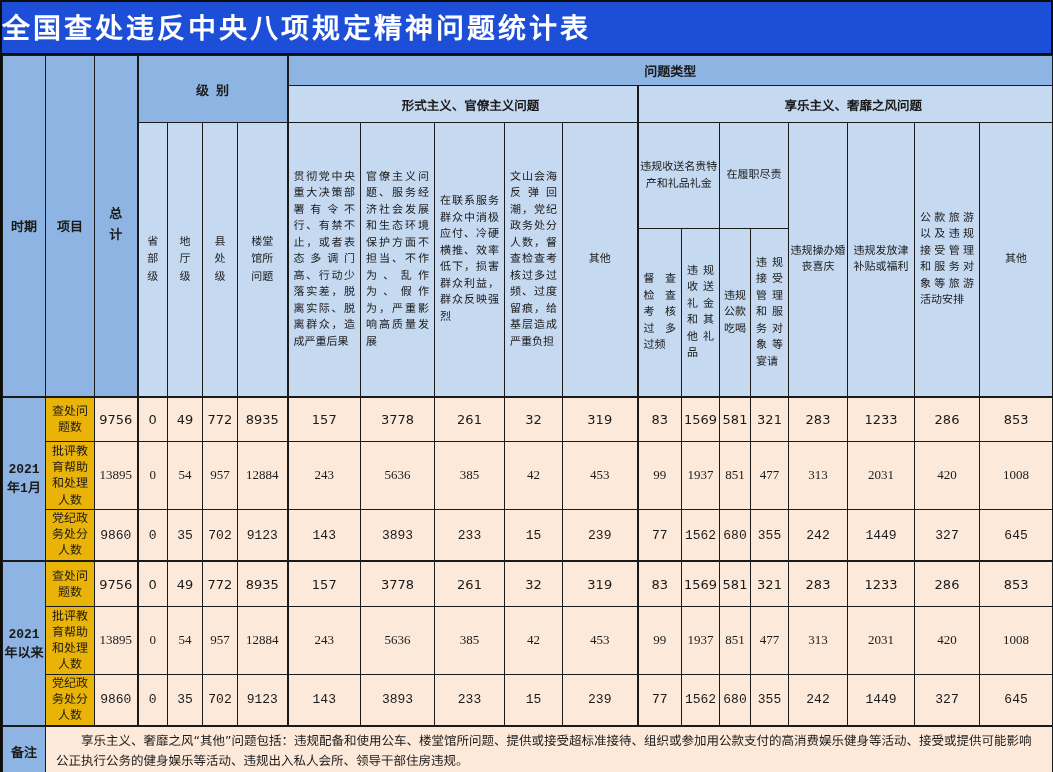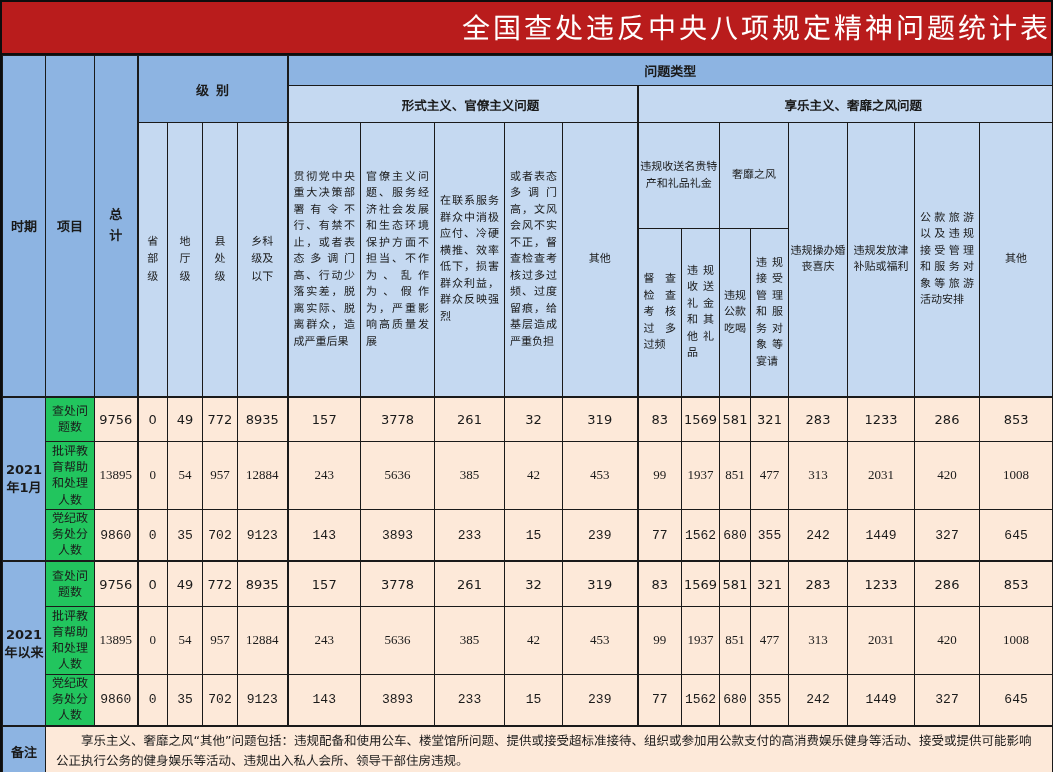--- a/index.html
+++ b/index.html
@@ -3,35 +3,35 @@
 <meta charset="utf-8">
 <style>
   html,body{margin:0;padding:0;background:#ffffff;}
   .frame{
     width:1053px; box-sizing:border-box;
     border:2px solid #0d0d0d;
     font-family:"DejaVu Sans",sans-serif;
     color:#1a1a1a;
   }
   .title-bar{
-    background:#b91c1c; color:#ffffff;
-    text-align:right; font-weight:normal;
+    background:#1d4ed8; color:#ffffff;
+    text-align:left; font-weight:bold;
     font-size:28px; letter-spacing:3px;
     padding:4px 0 7px; border-bottom:2px solid #0d0d0d;
   }
   table{border-collapse:collapse; table-layout:fixed; width:100%;}
   td{
     border:1px solid #1a1a1a; text-align:center; vertical-align:middle;
     padding:1px; overflow:hidden; word-break:break-all;
   }
   
-  .mb{background:#8DB4E2; font-weight:bold; font-size:13px;}        
+  .mb{background:#8DB4E2; font-weight:bold; font-size:13px;font-family:Liberation Mono, monospace;}        
   .bar{background:#C5D9F1; font-weight:bold; font-size:12.5px;padding-left:17px;}     
   .lb{background:#C5D9F1; font-size:11px; line-height:1.5;}         
-  .rl{background:#22c55e; font-size:12px; line-height:1.35;}        
+  .rl{background:#eab308; font-size:12px; line-height:1.35;}        
   .d{background:#FDE9D9; font-size:13px;}                           
   .just{text-align:justify; text-justify:inter-ideograph; padding:3px 5px;font-family:Liberation Mono, monospace;}
   .stack{display:inline-block; width:1.15em; line-height:1.6;}
   .stack2{display:inline-block; width:2.3em; line-height:1.6;}
   .sp{letter-spacing:7px; text-indent:7px;}
   .bR2{border-right-width:2px;}
   tr.t2 td{border-top-width:2px;}
   tr.hr1{height:30px;} tr.hr2{height:37px;} tr.hr3{height:106px;} tr.hr4{height:168px;}
   tr.dA{height:45px;} tr.dB{height:66px;font-family:Liberation Serif, serif;} tr.dC{height:46px;font-family:Liberation Mono, monospace;}
   tr.rr{height:50px;}
@@ -81,28 +81,28 @@
 
     <tr class="hr2">
       <td class="bar bR2" colspan="5">形式主义、官僚主义问题</td>
       <td class="bar" colspan="8">享乐主义、奢靡之风问题</td>
     </tr>
 
     <tr class="hr3">
       <td class="lb" rowspan="2"><span class="stack">省部级</span></td>
       <td class="lb" rowspan="2"><span class="stack">地厅级</span></td>
       <td class="lb" rowspan="2"><span class="stack">县处级</span></td>
-      <td class="lb bR2" rowspan="2"><span class="stack2">乡科级及以下</span></td>
+      <td class="lb bR2" rowspan="2"><span class="stack2">楼堂馆所问题</span></td>
       <td class="lb just" rowspan="2">贯彻党中央重大决策部署有令不行、有禁不止，或者表态多调门高、行动少落实差，脱离实际、脱离群众，造成严重后果</td>
       <td class="lb just" rowspan="2">官僚主义问题、服务经济社会发展和生态环境保护方面不担当、不作为、乱作为、假作为，严重影响高质量发展</td>
       <td class="lb just" rowspan="2">在联系服务群众中消极应付、冷硬横推、效率低下，损害群众利益，群众反映强烈</td>
-      <td class="lb just" rowspan="2">或者表态多调门高，文风会风不实不正，督查检查考核过多过频、过度留痕，给基层造成严重负担</td>
+      <td class="lb just" rowspan="2">文山会海反弹回潮，党纪政务处分人数，督查检查考核过多过频、过度留痕，给基层造成严重负担</td>
       <td class="lb bR2" rowspan="2">其他</td>
       <td class="lb" colspan="2">违规收送名贵特产和礼品礼金</td>
-      <td class="lb" colspan="2">奢靡之风</td>
+      <td class="lb" colspan="2">在履职尽责</td>
       <td class="lb" rowspan="2">违规操办婚丧喜庆</td>
       <td class="lb" rowspan="2">违规发放津补贴或福利</td>
       <td class="lb just" rowspan="2">公款旅游以及违规接受管理和服务对象等旅游活动安排</td>
       <td class="lb" rowspan="2">其他</td>
     </tr>
 
     <tr class="hr4">
       <td class="lb just">督查检查考核过多过频</td>
       <td class="lb just">违规收送礼金和其他礼品</td>
       <td class="lb">违规公款吃喝</td>

